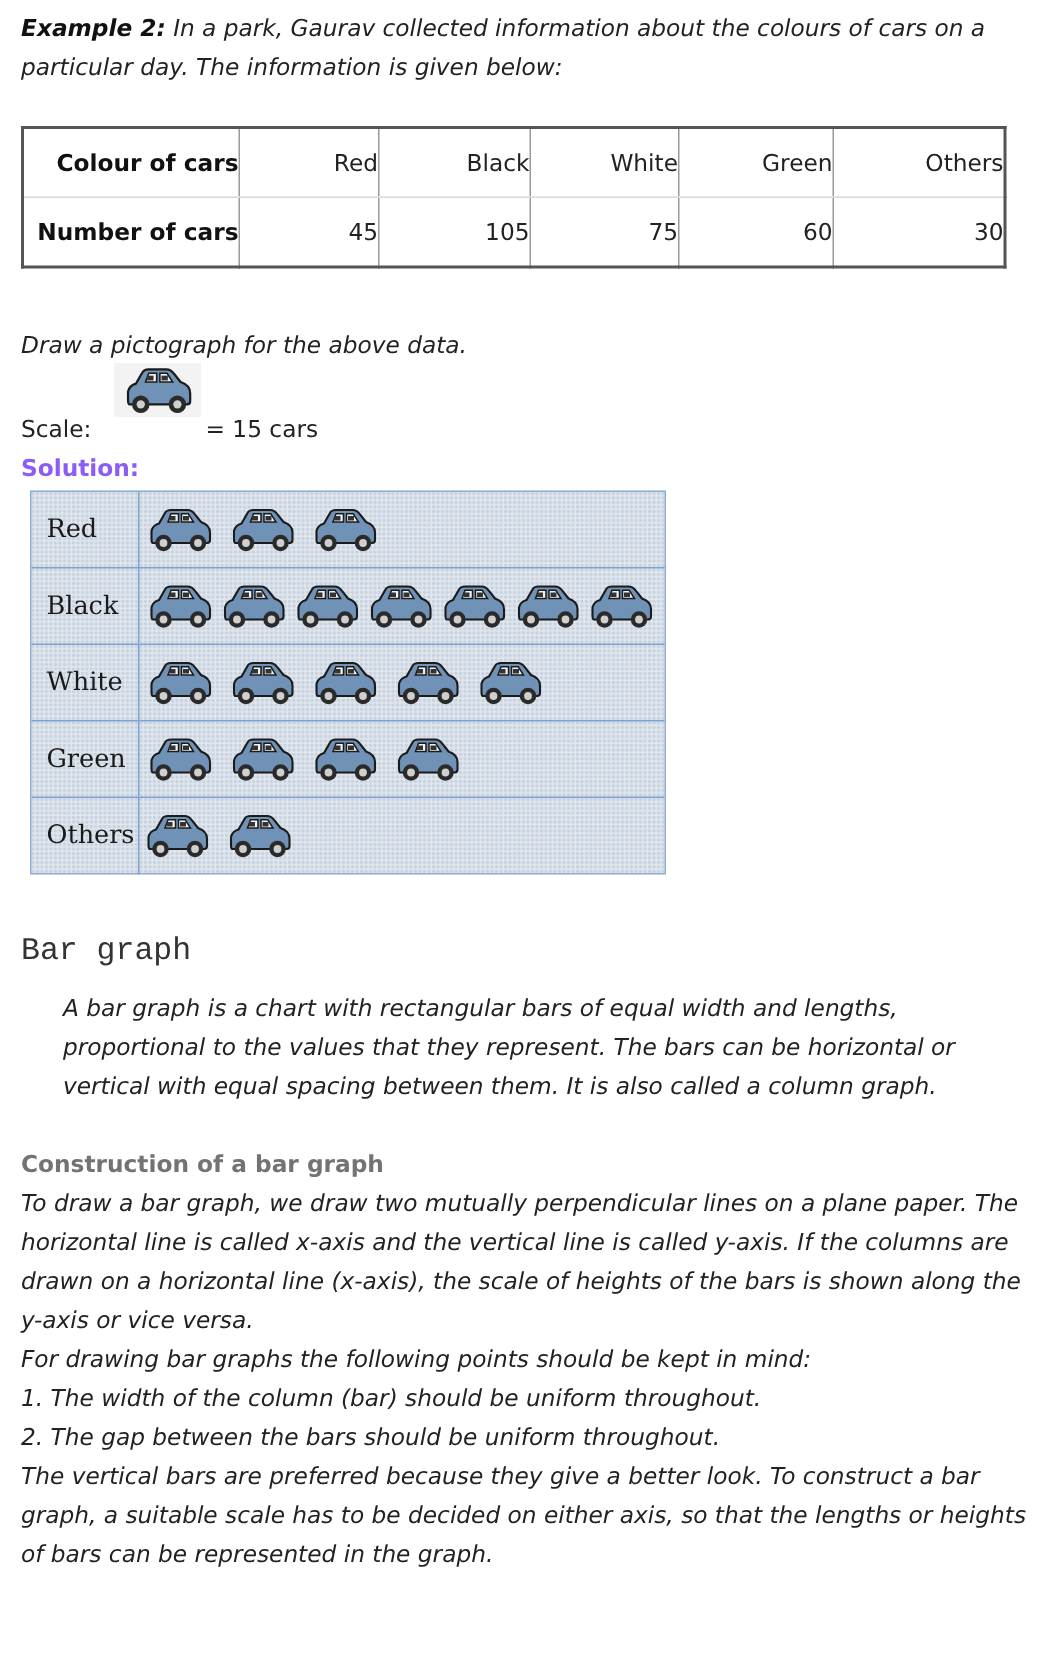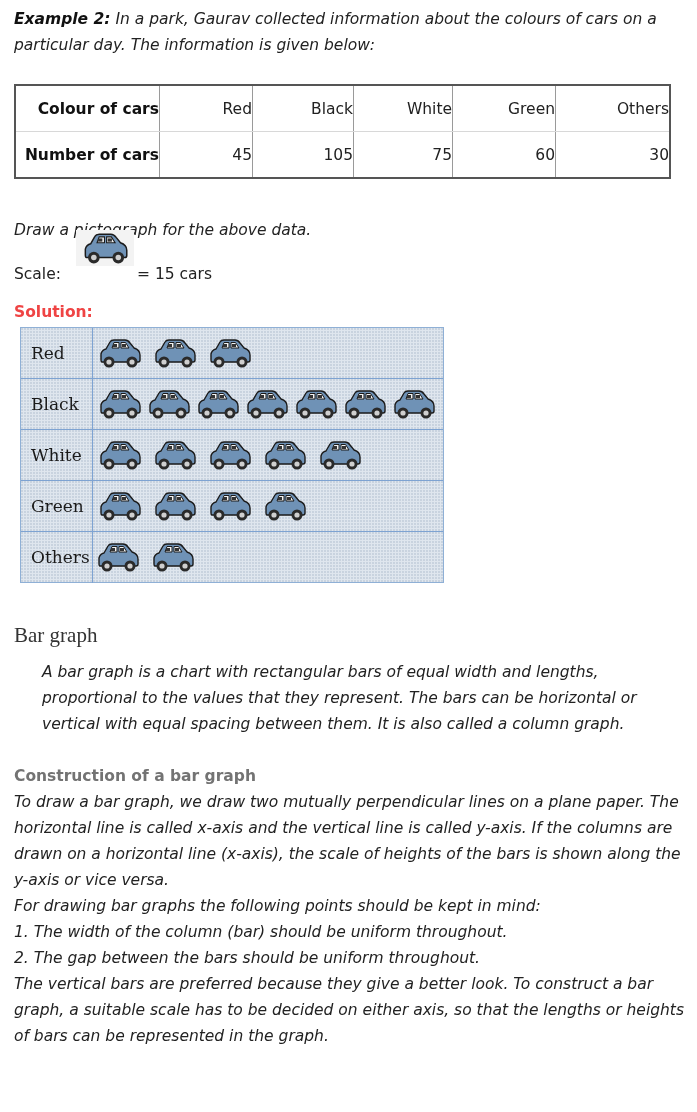--- a/index.html
+++ b/index.html
@@ -27,25 +27,25 @@
     padding: 0;
   }
   #data-table tr:first-child td { border-bottom: 1px solid #d8d8d8; }
   #data-table td.rh { font-weight: bold; color: #111; width: 143px; border-left: none; }
   #data-table td:nth-child(2){ width: 92px; }
   #data-table td:nth-child(3){ width: 100px; }
   #data-table td:nth-child(4){ width: 98px; }
   #data-table td:nth-child(5){ width: 102px; }
 
   #draw-text { top: 217px; }
-  #scale-row { position: absolute; left: 14px; top: 230px; height: 60px; width: 300px; text-align: right; }
+  #scale-row { position: absolute; left: 14px; top: 242px; height: 60px; width: 300px; text-align: right; }
   #scale-label { position: absolute; left: 0; top: 33px; line-height: 22px; }
   #scale-icon { position: absolute; left: 62px; top: 0; width: 58px; height: 36px; background: #f3f3f3; }
   #scale-eq { position: absolute; left: 123px; top: 33px; line-height: 22px; }
-  #solution { position: absolute; left: 14px; top: 301px; font-weight: bold; color: #ef4444; line-height: 22px; }
+  #solution { position: absolute; left: 14px; top: 301px; font-weight: bold; color: #8b5cf6; line-height: 22px; }
 
   
   #picto {
     position: absolute; left: 20px; top: 327px; width: 424px; height: 256px;
     background-color: #dfe6ee;
     background-image:
       radial-gradient(circle at 1px 1px, rgba(160,175,195,0.35) 1px, transparent 1.3px);
     background-size: 3px 3px;
     border: 1px solid #8fb0d6;
     box-sizing: border-box;
@@ -61,21 +61,21 @@
     border-right: 1px solid #7ea3d2; box-sizing: border-box;
     font-family: "DejaVu Serif", serif; font-size: 17px; color: #1a1a1a;
     padding-left: 10px; line-height: 50px;
   }
   .pcars { position: absolute; left: 76px; top: 9px; height: 34px; display: flex; gap: 10px; }
   .pcars.tight { gap: 4px; }
   .car { width: 45px; height: 32px; display: block; }
 
   h2#bar-heading {
     position: absolute; left: 14px; top: 620px; margin: 0;
-    font-family: Liberation Serif, serif; font-weight: normal;
+    font-family: Liberation Mono, monospace; font-weight: normal;
     font-size: 21px; color: #333; line-height: 30px;
   }
   #bar-def { top: 659px; margin-left: 28px; }
   #construction-heading { position: absolute; left: 14px; top: 764px; font-weight: bold; color: #737373; line-height: 24px; }
   #construction-body { top: 789px; }
 </style>
 </head>
 <body>
 
 <p class="p" id="intro"><b>Example 2:</b><span> In a park, Gaurav collected information about the colours of cars on a particular day. The information is given below:</span></p>

